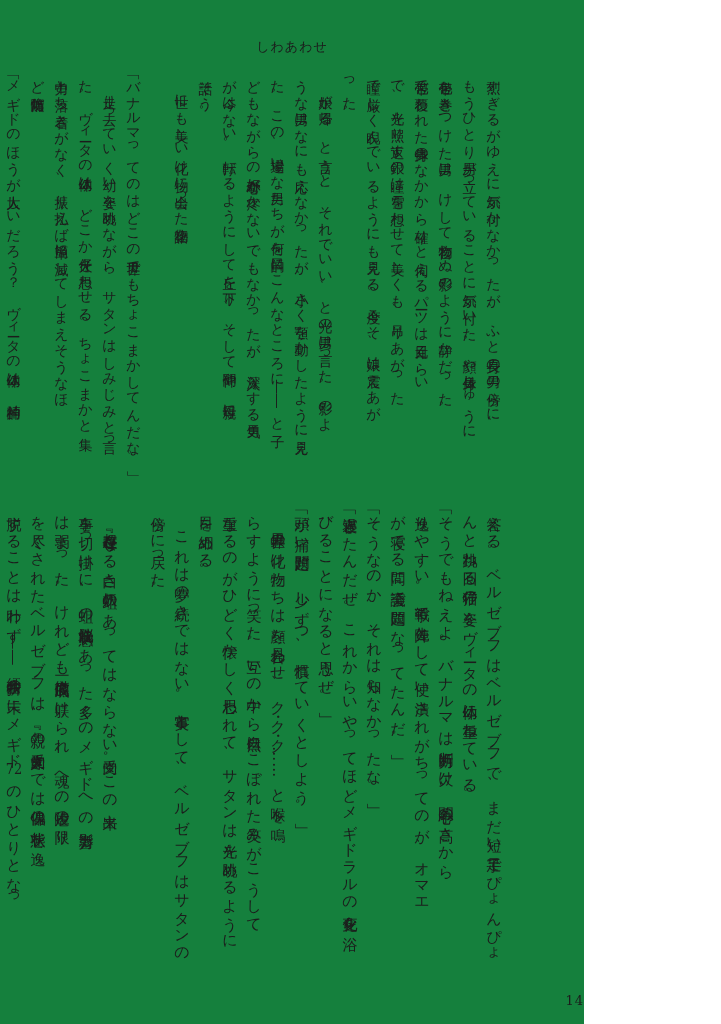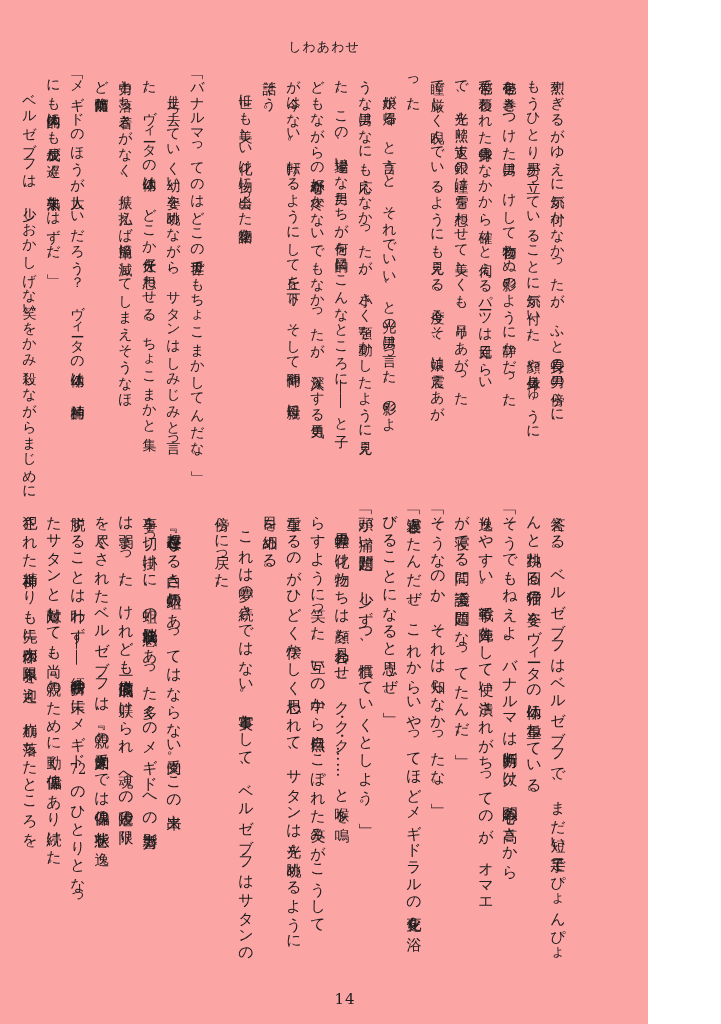--- a/index.html
+++ b/index.html
@@ -1,21 +1,21 @@
 <!DOCTYPE html>
 <html><head>
 <meta charset="utf-8">
 <style>
   * { margin: 0; padding: 0; box-sizing: border-box; }
   html, body { background: #ffffff; }
   .page {
     position: relative;
-    width: 648px;
+    width: 584px;
     height: 1024px;
-    background: #fca5a5;
+    background: #15803d;
     overflow: hidden;
     font-family: "DejaVu Serif", "Liberation Serif", serif;
     color: #1c1c1c;
   }
   .running-title {
     position: absolute;
     top: 38px;
     left: 0;
     right: 0;
     text-align: center;
@@ -41,22 +41,22 @@
     height: 482px;
     font-size: 15px;
     letter-spacing: 1px;
   }
   .tcy { text-combine-upright: all; }
   .page-number {
     position: absolute;
     bottom: 16px;
     left: 0;
     right: 0;
-    text-align: center;
-    font-size: 15px;
+    text-align: right;
+    font-size: 13px;
     letter-spacing: 1px;
     padding-left: 42px;
   }
 </style>
 </head>
 <body>
 
 <div class="page">
   <div class="running-title">しわあわせ</div>
 

